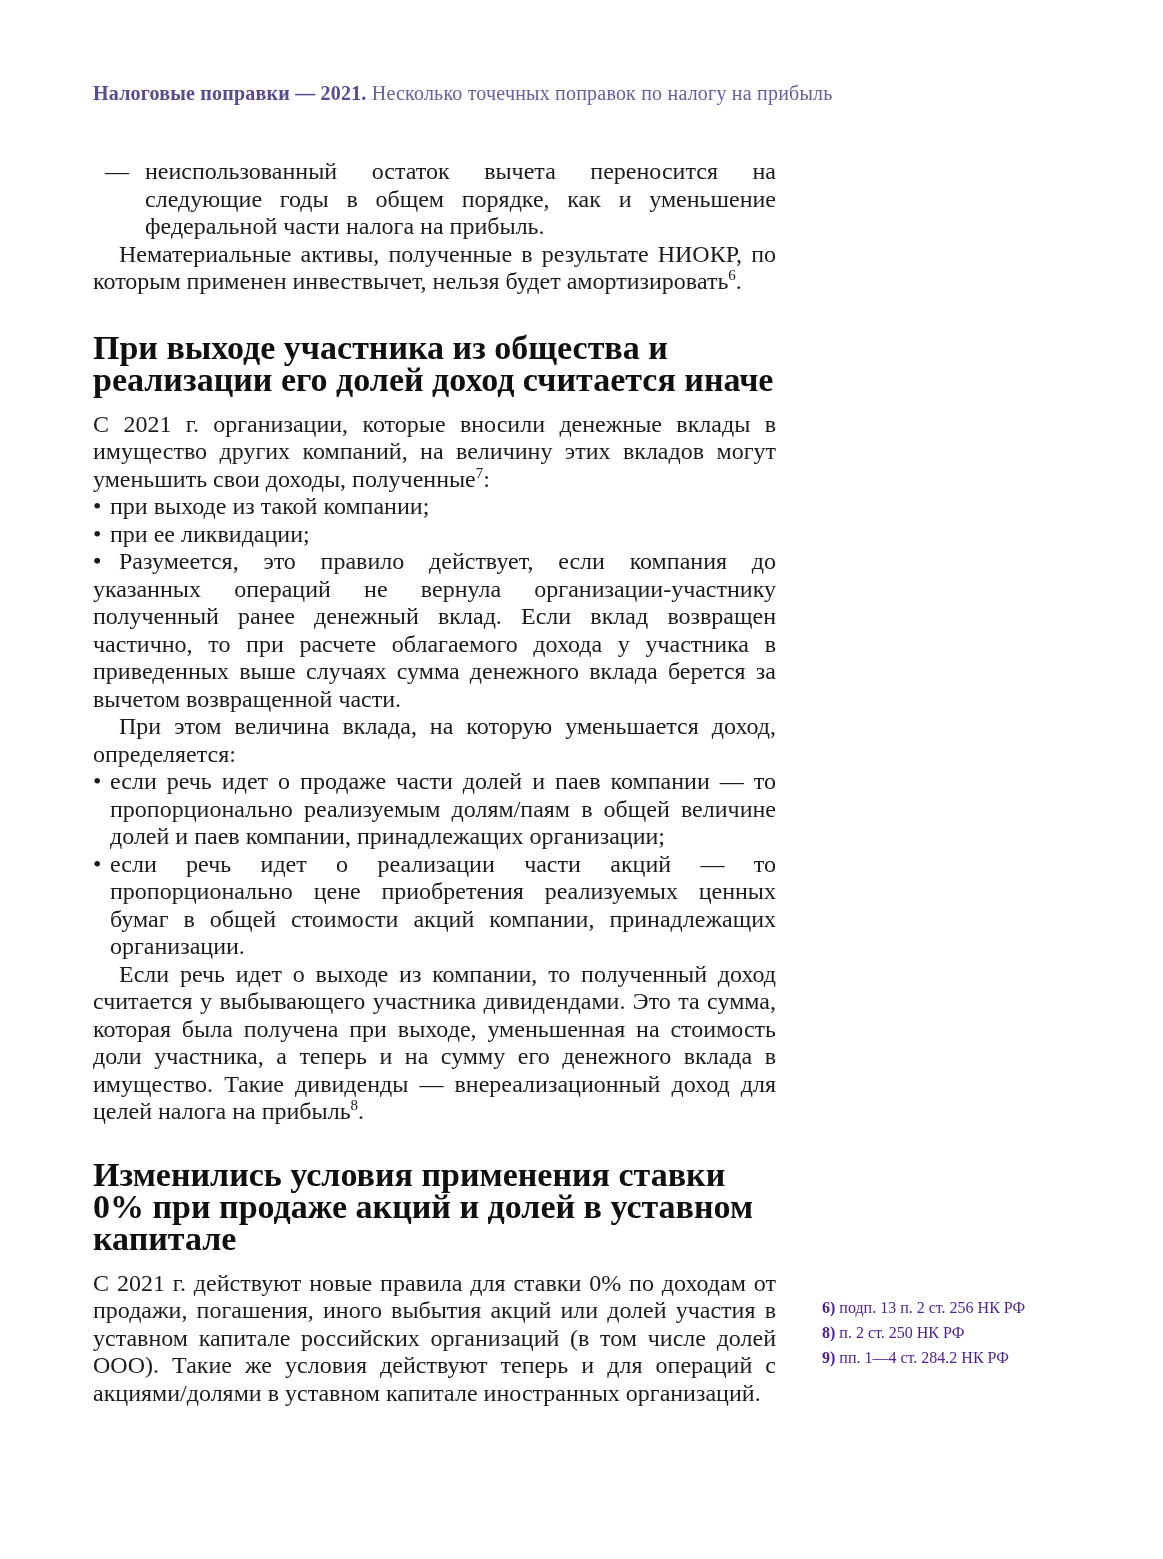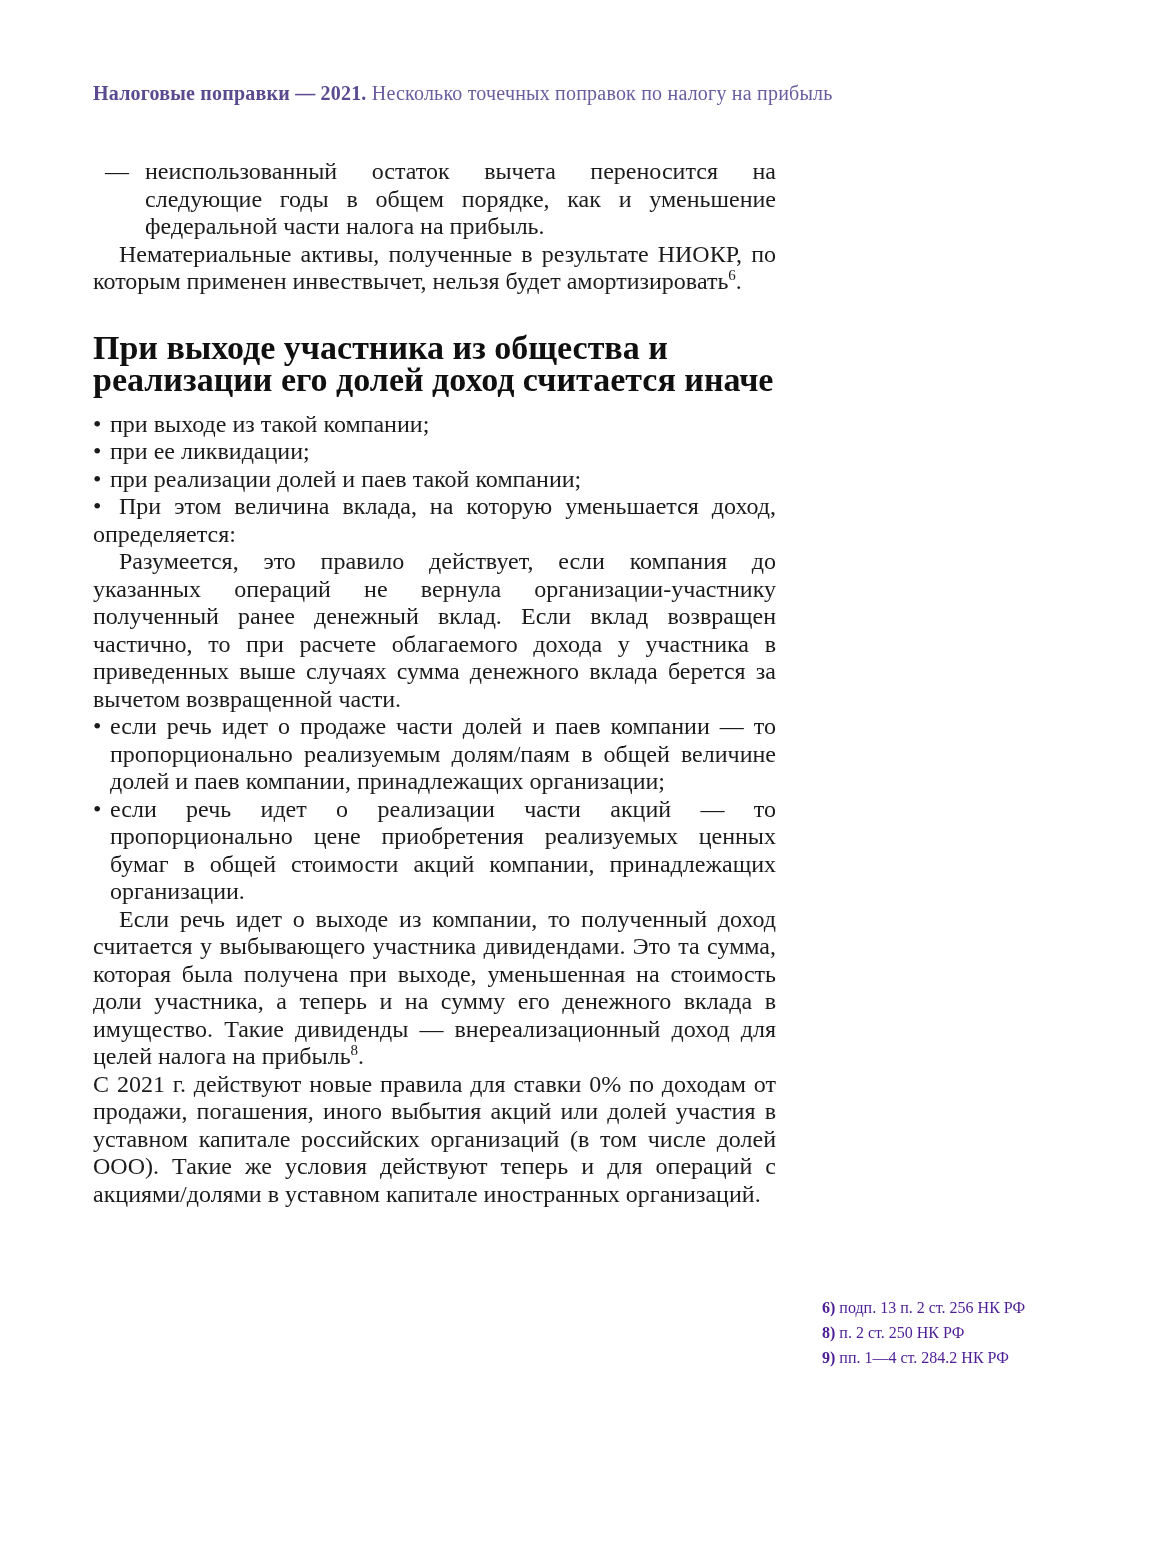--- a/index.html
+++ b/index.html
@@ -129,58 +129,61 @@
       <span class="dash-marker">—</span>
       <span>неиспользованный остаток вычета переносится на следующие годы в общем порядке, как и уменьшение федеральной части налога на прибыль.</span>
     </p>
 
     <p class="indent">
       <span>Нематериальные активы, полученные в результате НИОКР, по которым применен инвествычет, нельзя будет амортизировать</span><sup class="fnref">6</sup><span>.</span>
     </p>
 
     <h2>При выходе участника из общества и реализации его долей доход считается иначе</h2>
 
+    <p>
+      <span>С 2021 г. организации, которые вносили денежные вклады в имущество других компаний, на величину этих вкладов могут уменьшить свои доходы, полученные</span><sup class="fnref">7</sup><span>:</span>
+    </p>
 
     <ul class="bullets">
       <li>
         <span class="bullet-marker">•</span>
         <span>при выходе из такой компании;</span>
       </li>
       <li>
         <span class="bullet-marker">•</span>
         <span>при ее ликвидации;</span>
       </li>
       <li>
         <span class="bullet-marker">•</span>
-        <span>при реализации долей и паев такой компании;</span>
       </li>
       <li>
         <span class="bullet-marker">•</span>
       </li>
     </ul>
 
+    <p class="indent">Разумеется, это правило действует, если компания до указанных операций не вернула организации-участнику полученный ранее денежный вклад. Если вклад возвращен частично, то при расчете облагаемого дохода у участника в приведенных выше случаях сумма денежного вклада берется за вычетом возвращенной части.</p>
+
     <p class="indent">При этом величина вклада, на которую уменьшается доход, определяется:</p>
-
-    <p class="indent">Разумеется, это правило действует, если компания до указанных операций не вернула организации-участнику полученный ранее денежный вклад. Если вклад возвращен частично, то при расчете облагаемого дохода у участника в приведенных выше случаях сумма денежного вклада берется за вычетом возвращенной части.</p>
 
     <ul class="bullets">
       <li>
         <span class="bullet-marker">•</span>
         <span>если речь идет о продаже части долей и паев компании — то пропорционально реализуемым долям/паям в общей величине долей и паев компании, принадлежащих организации;</span>
       </li>
       <li>
         <span class="bullet-marker">•</span>
         <span>если речь идет о реализации части акций — то пропорционально цене приобретения реализуемых ценных бумаг в общей стоимости акций компании, принадлежащих организации.</span>
       </li>
     </ul>
 
     <p class="indent">
       <span>Если речь идет о выходе из компании, то полученный доход считается у выбывающего участника дивидендами. Это та сумма, которая была получена при выходе, уменьшенная на стоимость доли участника, а теперь и на сумму его денежного вклада в имущество. Такие дивиденды — внереализационный доход для целей налога на прибыль</span><sup class="fnref">8</sup><span>.</span>
     </p>
 
+    <h2 class="h2-second">Изменились условия применения ставки 0% при продаже акций и долей в уставном капитале</h2>
 
     <p>С 2021 г. действуют новые правила для ставки 0% по доходам от продажи, погашения, иного выбытия акций или долей участия в уставном капитале российских организаций (в том числе долей ООО). Такие же условия действуют теперь и для операций с акциями/долями в уставном капитале иностранных организаций.</p>
 
 
   </main>
 
   <aside class="footnotes">
     <p class="fn">
       <span class="fn-num">6)</span>
       <span>подп. 13 п. 2 ст. 256 НК РФ</span>

